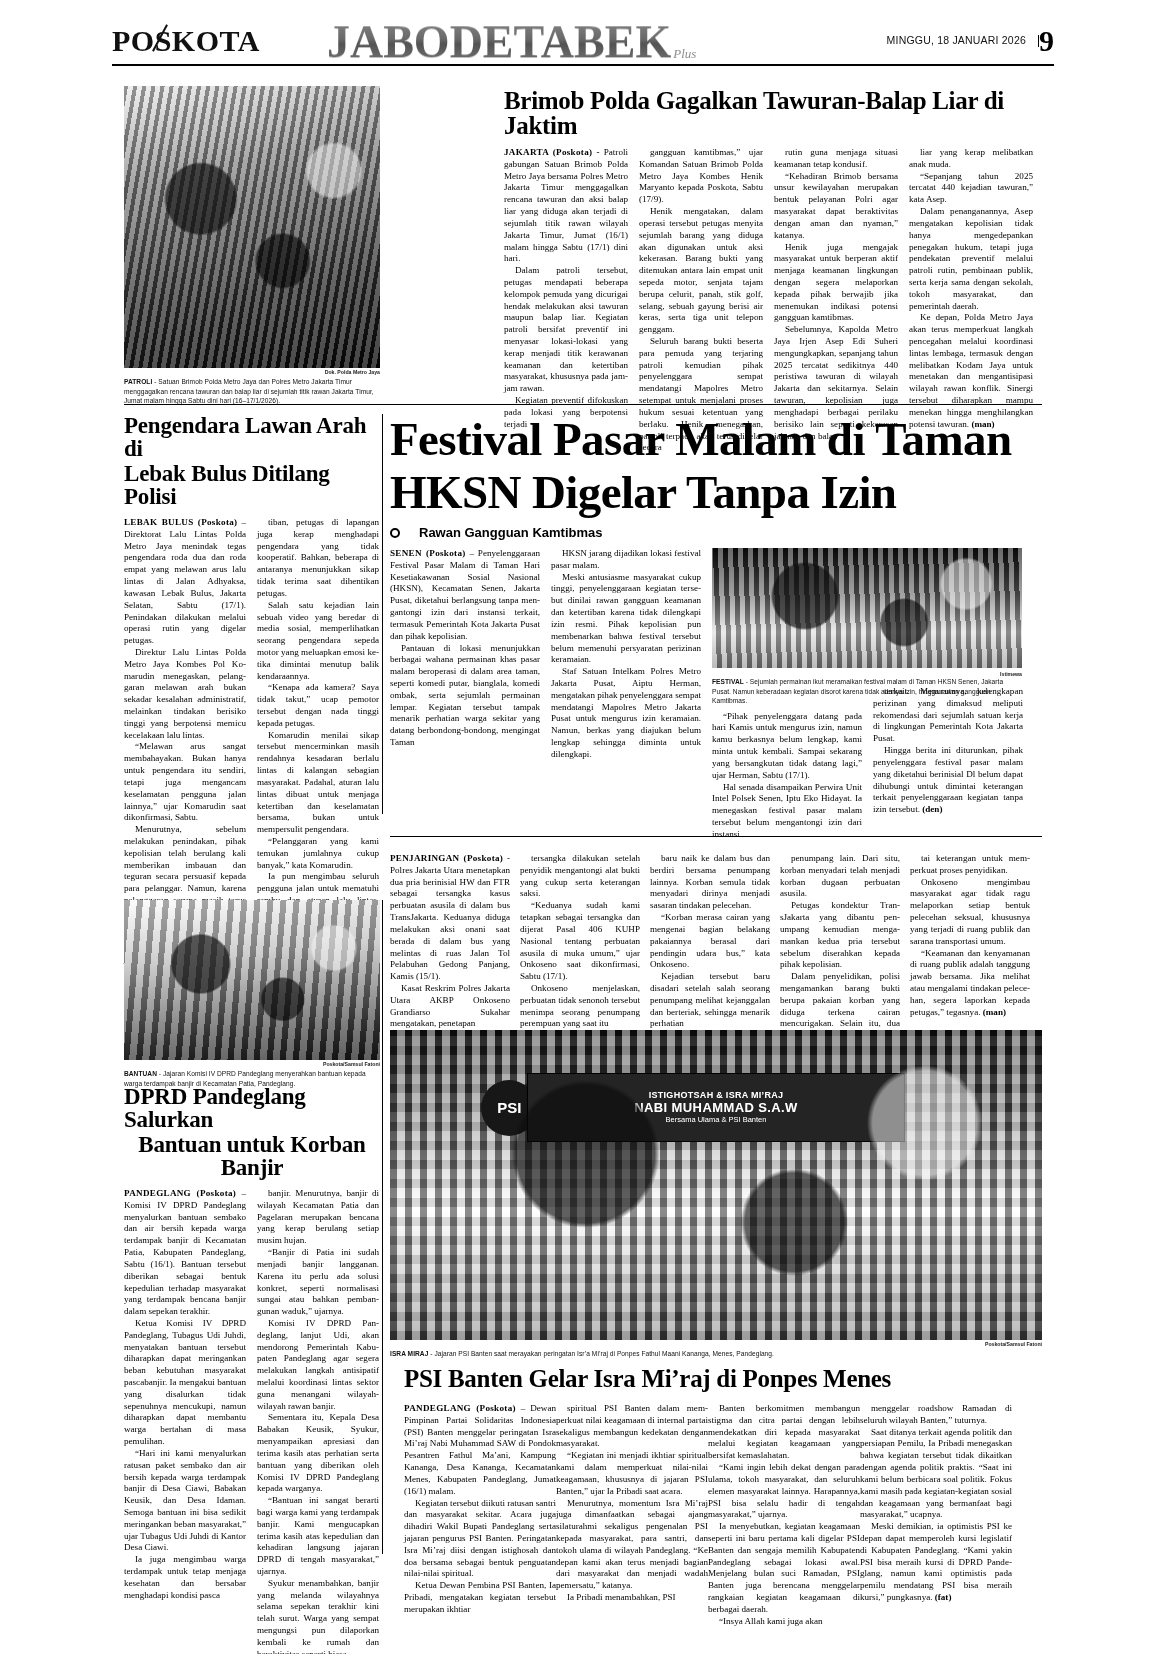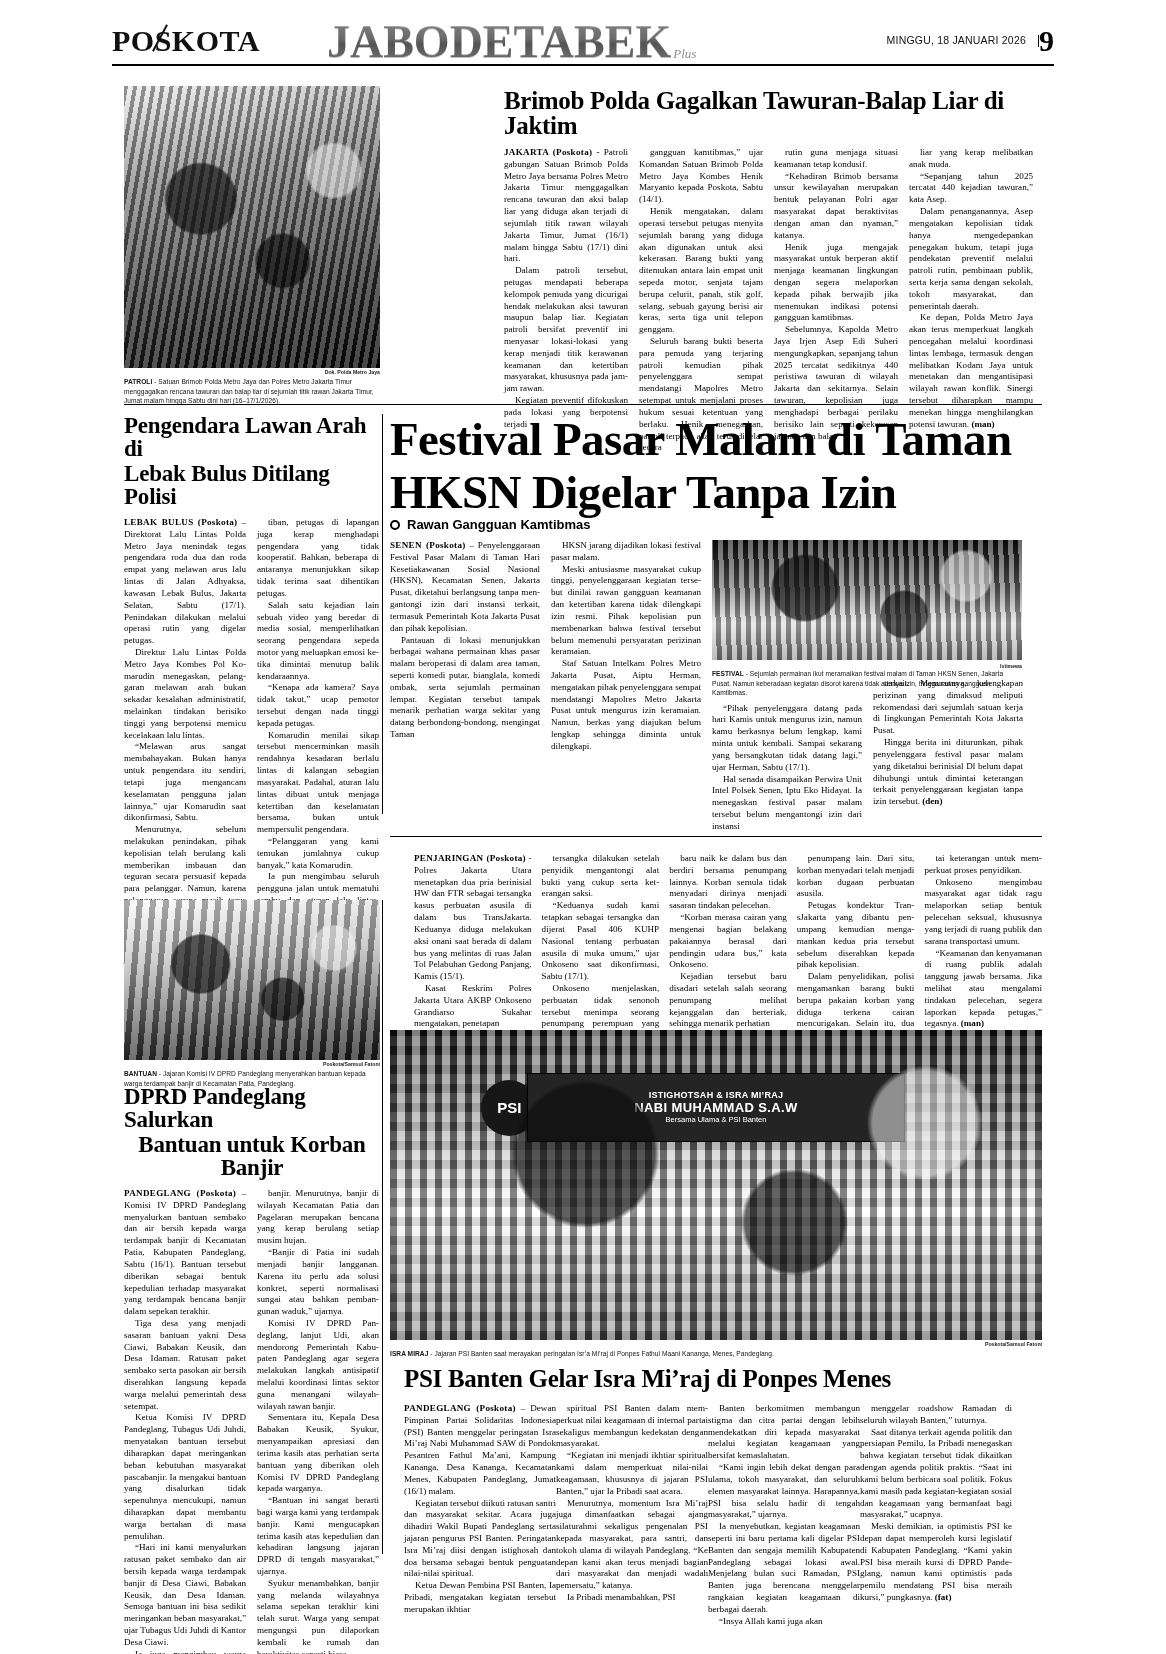--- a/index.html
+++ b/index.html
@@ -39,21 +39,21 @@
   .mast-page { font-family:"Liberation Serif",serif; font-weight:bold; font-size:30px; line-height:1; }
   .mast-rule { height:2px; background:#000; margin-top:6px; }
 
   
   .hl { font-family:"Liberation Serif", serif; font-weight:bold; color:#000; line-height:1.0; }
   .hl-xl { font-size: 47px; letter-spacing:-.6px; }
   .hl-lg { font-size: 25px; letter-spacing:-.3px; }
   .hl-md { font-size: 23px; letter-spacing:-.2px; }
 
   .subhead { font-family:"Liberation Sans", sans-serif; font-weight:bold; font-size:13px;
-             display:flex; align-items:center; gap:7px; margin-top:1px; }
+             display:flex; align-items:center; gap:19px; margin-top:9px; }
   .bullet-o { width:10px; height:10px; border:2px solid #000; border-radius:50%; display:inline-block; }
 
   .caption { font-family:"Liberation Sans", sans-serif; font-size:6.6px; line-height:1.45;
              color:#111; letter-spacing:.05px; }
   .caption b { font-weight:bold; }
   .credit { font-family:"Liberation Sans", sans-serif; font-size:5.2px; font-weight:bold;
             text-align:right; color:#222; }
   .body-txt { font-family:"Liberation Serif", serif; font-size:9.1px; line-height:1.30;
               text-align: justify; color:#000; text-justify: inter-word; hyphens:auto; }
   .body-txt p { margin:0; text-indent: 11px; }
@@ -143,21 +143,21 @@
 
   <div class="block" style="left:504px; top:88px; width:538px;">
     <div class="hl hl-lg">Brimob Polda Gagalkan Tawuran-Balap Liar di Jaktim</div>
     <div style="display:flex; gap:11px; margin-top:9px;">
       <div class="body-txt" style="width:124px;">
           <p class="first"><b>JAKARTA (Poskota) -</b> Patroli gabungan Satuan Brimob Polda Metro Jaya bersama Polres Metro Jakarta Timur menggagalkan rencana tawuran dan aksi balap liar yang diduga akan terjadi di sejumlah titik rawan wilayah Jakarta Timur, Jumat (16/1) malam hingga Sabtu (17/1) dini hari.</p>
           <p>Dalam patroli tersebut, petugas mendapati beberapa kelompok pemuda yang dicurigai hendak melakukan aksi tawuran maupun balap liar. Kegiatan patroli bersifat preventif ini menyasar lokasi-lokasi yang kerap menjadi titik kerawanan keamanan dan ketertiban masyarakat, khususnya pada jam-jam rawan.</p>
           <p>Kegiatan pre­ventif difokuskan pada lokasi yang berpotensi terjadi</p>
         </div>
       <div class="body-txt" style="width:124px;">
-          <p>gangguan kamtibmas,” ujar Komandan Satuan Brimob Polda Metro Jaya Kombes Henik Maryanto kepada Poskota, Sabtu (14/1).</p>
+          <p>gangguan kamtibmas,” ujar Komandan Satuan Brimob Polda Metro Jaya Kombes Henik Maryanto kepada Poskota, Sabtu (17/9).</p>
           <p>Henik mengatakan, dalam operasi tersebut petugas menyita sejumlah barang yang diduga akan digunakan untuk aksi kekerasan. Barang bukti yang ditemukan antara lain empat unit sepeda motor, senjata tajam berupa celurit, panah, stik golf, selang, sebuah gayung berisi air keras, serta tiga unit telepon genggam.</p>
           <p>Seluruh barang bukti beserta para pemuda yang terjaring patroli kemudian pihak penyelenggara sempat mendatangi Mapolres Metro setempat untuk menjalani proses hukum sesuai ketentuan yang berlaku. Henik menegaskan, patroli terpadu akan terus digelar secara</p>
         </div>
       <div class="body-txt" style="width:124px;">
           <p>rutin guna menjaga situasi keamanan tetap kondusif.</p>
           <p>“Kehadiran Brimob ber­sama unsur kewilayahan merupakan bentuk pelayanan Polri agar masyarakat dapat beraktivitas dengan aman dan nyaman,” katanya.</p>
           <p>Henik juga mengajak masyarakat untuk berperan aktif menjaga keamanan lingkungan dengan segera melaporkan kepada pihak berwajib jika menemukan indikasi potensi gangguan kamtibmas.</p>
           <p>Sebelumnya, Kapolda Metro Jaya Irjen Asep Edi Suheri mengungkapkan, sepanjang tahun 2025 ter­catat sedikitnya 440 peris­tiwa tawuran di wilayah Jakarta dan sekitarnya. Se­lain tawuran, kepolisian juga menghadapi berbagai perilaku berisiko lain seperti kekerasan jalanan dan balap</p>
         </div>
       <div class="body-txt" style="width:124px;">
@@ -228,21 +228,21 @@
       <div class="body-txt" style="width:150px; padding-top:138px;">
           <p>terkait. Menurutnya, keleng­kapan perizinan yang dimak­sud meliputi rekomendasi dari sejumlah satuan kerja di lingkungan Pemerintah Kota Jakarta Pusat.</p>
           <p>Hingga berita ini ditu­runkan, pihak penyelenggara festival pasar malam yang diketahui berinisial Dl be­lum dapat dihubungi untuk dimintai keterangan terkait penyelenggaraan kegiatan tanpa izin tersebut. <b>(den)</b></p>
         </div>
     </div>
   </div>
 
   <div class="block rule-thin" style="left:390px; top:836px; width:652px;"></div>
   <div class="block" style="left:390px; top:845px; width:652px;">
     <div style="display:flex; gap:10px; margin-top:8px;">
-      <div class="body-txt" style="width:120px;margin-left:24px;">
+      <div class="body-txt" style="width:120px;">
           <p class="first"><b>PENJARINGAN (Pos­kota)</b> - Polres Jakarta Utara menetapkan dua pria berini­sial HW dan FTR sebagai tersangka kasus perbuatan asusila di dalam bus Tran­sJakarta. Keduanya diduga melakukan aksi onani saat berada di dalam bus yang melintas di ruas Jalan Tol Pelabuhan Gedong Panjang, Kamis (15/1).</p>
           <p>Kasat Reskrim Polres Jakarta Utara AKBP Onkoseno Grandiarso Suka­har mengatakan, penetapan</p>
         </div>
       <div class="body-txt" style="width:120px;">
           <p>tersangka dilakukan setelah penyidik mengantongi alat bukti yang cukup serta ket­erangan saksi.</p>
           <p>“Keduanya sudah kami tetapkan sebagai tersangka dan dijerat Pasal 406 KUHP Nasional tentang perbuatan asusila di muka umum,” ujar Onkoseno saat dikon­firmasi, Sabtu (17/1).</p>
           <p>Onkoseno menjelas­kan, perbuatan tidak se­nonoh tersebut menimpa seorang penumpang perempuan yang saat itu</p>
         </div>
       <div class="body-txt" style="width:120px;">
           <p>baru naik ke dalam bus dan berdiri bersama pen­umpang lainnya. Korban semula tidak menyadari dirinya menjadi sasaran tindakan pelecehan.</p>
@@ -270,21 +270,20 @@
       <span>- Jajaran Komisi IV DPRD Pandeglang menyerahkan bantuan kepada warga terdampak banjir di Kecamatan Patia, Pandeglang.</span>
     </div>
   </div>
 
   <div class="block" style="left:124px; top:1085px; width:256px;">
     <div class="hl hl-md">DPRD Pandeglang Salurkan</div>
     <div class="hl hl-md" style="margin-top:2px;text-align:center;">Bantuan untuk Korban Banjir</div>
     <div style="display:flex; gap:11px; margin-top:9px;">
       <div class="body-txt" style="width:122px;">
           <p class="first"><b>PANDEGLANG (Poskota)</b> – Komisi IV DPRD Pande­glang menyalurkan bantuan sembako dan air bersih kepa­da warga terdampak banjir di Kecamatan Patia, Kabupaten Pandeglang, Sabtu (16/1). Bantuan tersebut diberikan sebagai bentuk kepedulian terhadap masyarakat yang terdampak bencana banjir dalam sepekan terakhir.</p>
-          <p>Tiga desa yang menjadi sasaran bantuan yakni Desa Ciawi, Babakan Keusik, dan Desa Idaman. Ratusan paket sembako serta pasokan air bersih diserahkan langsung kepada warga melalui pemer­intah desa setempat.</p>
           <p>Ketua Komisi IV DPRD Pandeglang, Tubagus Udi Juhdi, menyatakan bantuan tersebut diharapkan dapat meringankan beban kebutu­han masyarakat pascabanjir. Ia mengakui bantuan yang disalurkan tidak sepenuhnya mencukupi, namun diharap­kan dapat membantu warga bertahan di masa pemulihan.</p>
           <p>“Hari ini kami menyalurkan ratusan paket sembako dan air bersih kepada warga terdampak banjir di Desa Ciawi, Babakan Keusik, dan Desa Idaman. Semoga bantuan ini bisa sedikit meringankan beban masyar­akat,” ujar Tubagus Udi Juhdi di Kantor Desa Ciawi.</p>
           <p>Ia juga mengimbau warga terdampak untuk tetap men­jaga kesehatan dan bersabar menghadapi kondisi pasca­</p>
         </div>
       <div class="body-txt" style="width:122px;">
           <p>banjir. Menurutnya, banjir di wilayah Kecamatan Patia dan Pagelaran merupakan bencana yang kerap berulang setiap musim hujan.</p>
           <p>“Banjir di Patia ini sudah menjadi banjir langganan. Karena itu perlu ada solusi konkret, seperti normalisasi sungai atau bahkan pemban­gunan waduk,” ujarnya.</p>
           <p>Komisi IV DPRD Pan­deglang, lanjut Udi, akan mendorong Pemerintah Kabu­paten Pandeglang agar segera melakukan langkah antisipatif melalui koordinasi lintas sek­tor guna menangani wilayah-wilayah rawan banjir.</p>
           <p>Sementara itu, Kepala Desa Babakan Keusik, Syu­kur, menyampaikan apresiasi dan terima kasih atas perhatian serta bantuan yang diberikan oleh Komisi IV DPRD Pande­glang kepada warganya.</p>
           <p>“Bantuan ini sangat be­rarti bagi warga kami yang terdampak banjir. Kami men­gucapkan terima kasih atas kepedulian dan kehadiran langsung jajaran DPRD di tengah masyarakat,” ujarnya.</p>

